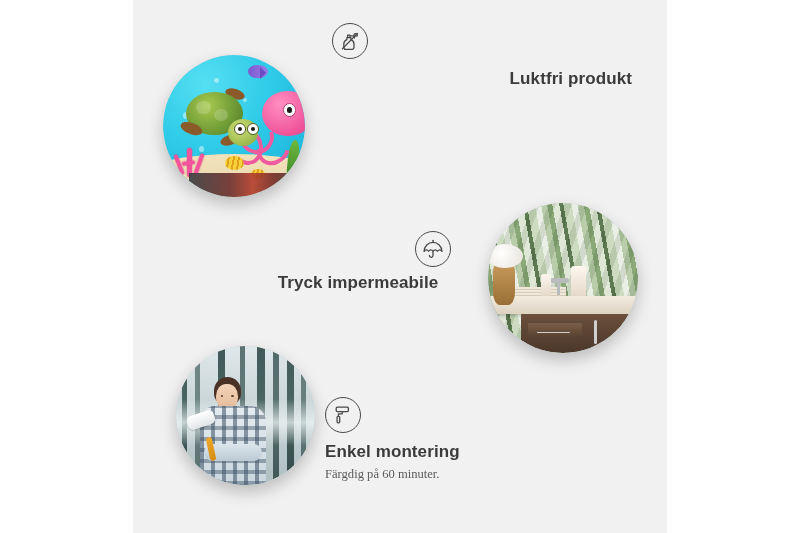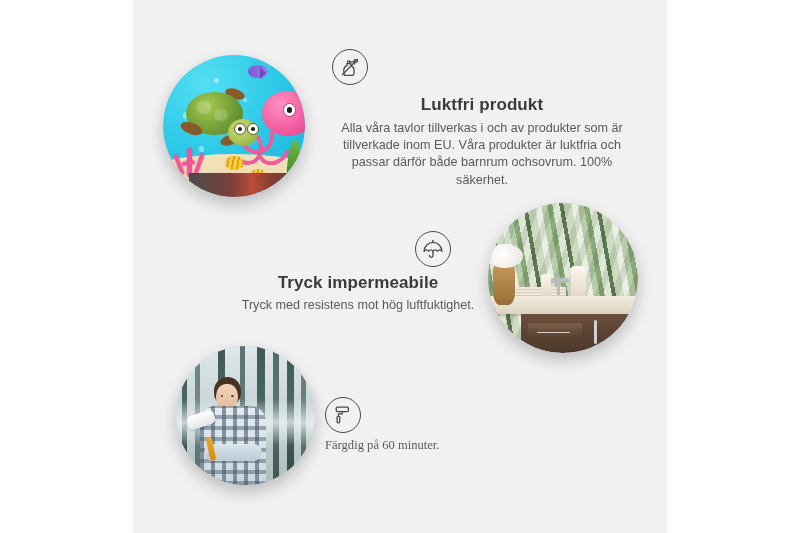--- a/index.html
+++ b/index.html
@@ -298,21 +298,21 @@
     color: #3b3b3b;
     letter-spacing: .1px;
   }
   .feature p {
     margin: 0;
     font-size: 12.6px;
     line-height: 17.2px;
     color: #5a5a5a;
   }
 
-  #feature-odorless { left: 332px; top: 49px; width: 300px; text-align: center; }
+  #feature-odorless { left: 332px; top: 23px; width: 300px; text-align: right; }
   #feature-odorless h3 { margin-top: 10px; }
   #feature-odorless p { margin-top: 5px; }
 
   #feature-waterproof { left: 208px; top: 231px; width: 300px; text-align: center; }
   #feature-waterproof .icon-circle { margin: 0 0 0 207px; }
   #feature-waterproof h3 { margin-top: 6px; }
   #feature-waterproof p { margin-top: 4px; }
 
   #feature-mounting { left: 325px; top: 397px; width: 260px; text-align: left; }
   #feature-mounting h3 { margin-top: 9px; }
@@ -407,40 +407,39 @@
     <div class="icon-circle">
       <svg width="24" height="24" viewBox="0 0 24 24" fill="none" stroke="#4a4a4a" stroke-width="1.3" stroke-linecap="round" stroke-linejoin="round">
         <path d="M6.6 20.4h7.6c1 0 1.8-.8 1.8-1.8v-3.5c0-2-1.3-3.7-3.1-4.4V8.6H8.9v2.1c-1.8.7-3.1 2.4-3.1 4.4v3.5c0 1 .8 1.8 1.8 1.8z"></path>
         <path d="M9.6 8.6V6.2h2.3v2.4"></path>
         <path d="M12.4 6.8h2.7c.7 0 1.3.6 1.3 1.3v.9"></path>
         <rect x="16" y="4.6" width="3.4" height="2.6" rx="1.3"></rect>
         <line x1="4.4" y1="19.8" x2="19.4" y2="4.4"></line>
       </svg>
     </div>
     <h3>Luktfri produkt</h3>
-    <p>Alla våra tavlor tillverkas i och av produkter som är tillverkade inom EU. Våra produkter är luktfria och passar därför både barnrum ochsovrum. 100% säkerhet.</p>
   </div>
 
   <div class="feature" id="feature-waterproof">
     <div class="icon-circle">
       <svg width="24" height="24" viewBox="0 0 24 24" fill="none" stroke="#4a4a4a" stroke-width="1.3" stroke-linecap="round" stroke-linejoin="round">
         <path d="M3.2 14.2c0-4.9 3.9-8.8 8.8-8.8s8.8 3.9 8.8 8.8"></path>
         <path d="M3.2 14.2c1.5-1.9 3-1.9 4.4 0 1.5-1.9 3-1.9 4.4 0 1.5-1.9 3-1.9 4.4 0 1.5-1.9 3-1.9 4.4 0"></path>
         <line x1="12" y1="5.4" x2="12" y2="3.3"></line>
         <path d="M12 14.2v4.3c0 1-.8 1.8-1.8 1.8s-1.8-.8-1.8-1.8"></path>
       </svg>
     </div>
     <h3>Tryck impermeabile</h3>
-    <p>Tryck med resistens mot hög luftfuktighet.</p>
   </div>
 
   <div class="feature" id="feature-mounting">
     <div class="icon-circle">
       <svg width="24" height="24" viewBox="0 0 24 24" fill="none" stroke="#4a4a4a" stroke-width="1.3" stroke-linecap="round" stroke-linejoin="round">
         <rect x="5.2" y="4.2" width="12.2" height="4.4" rx="1.1"></rect>
         <path d="M11.3 8.6v2.2H7.4v2.5"></path>
         <rect x="6.1" y="13.3" width="2.6" height="6.5" rx="1"></rect>
       </svg>
     </div>
+    <h3>Enkel montering</h3>
     <p>Färgdig på 60 minuter.</p>
   </div>
 
 </div>
 
 </body></html>

